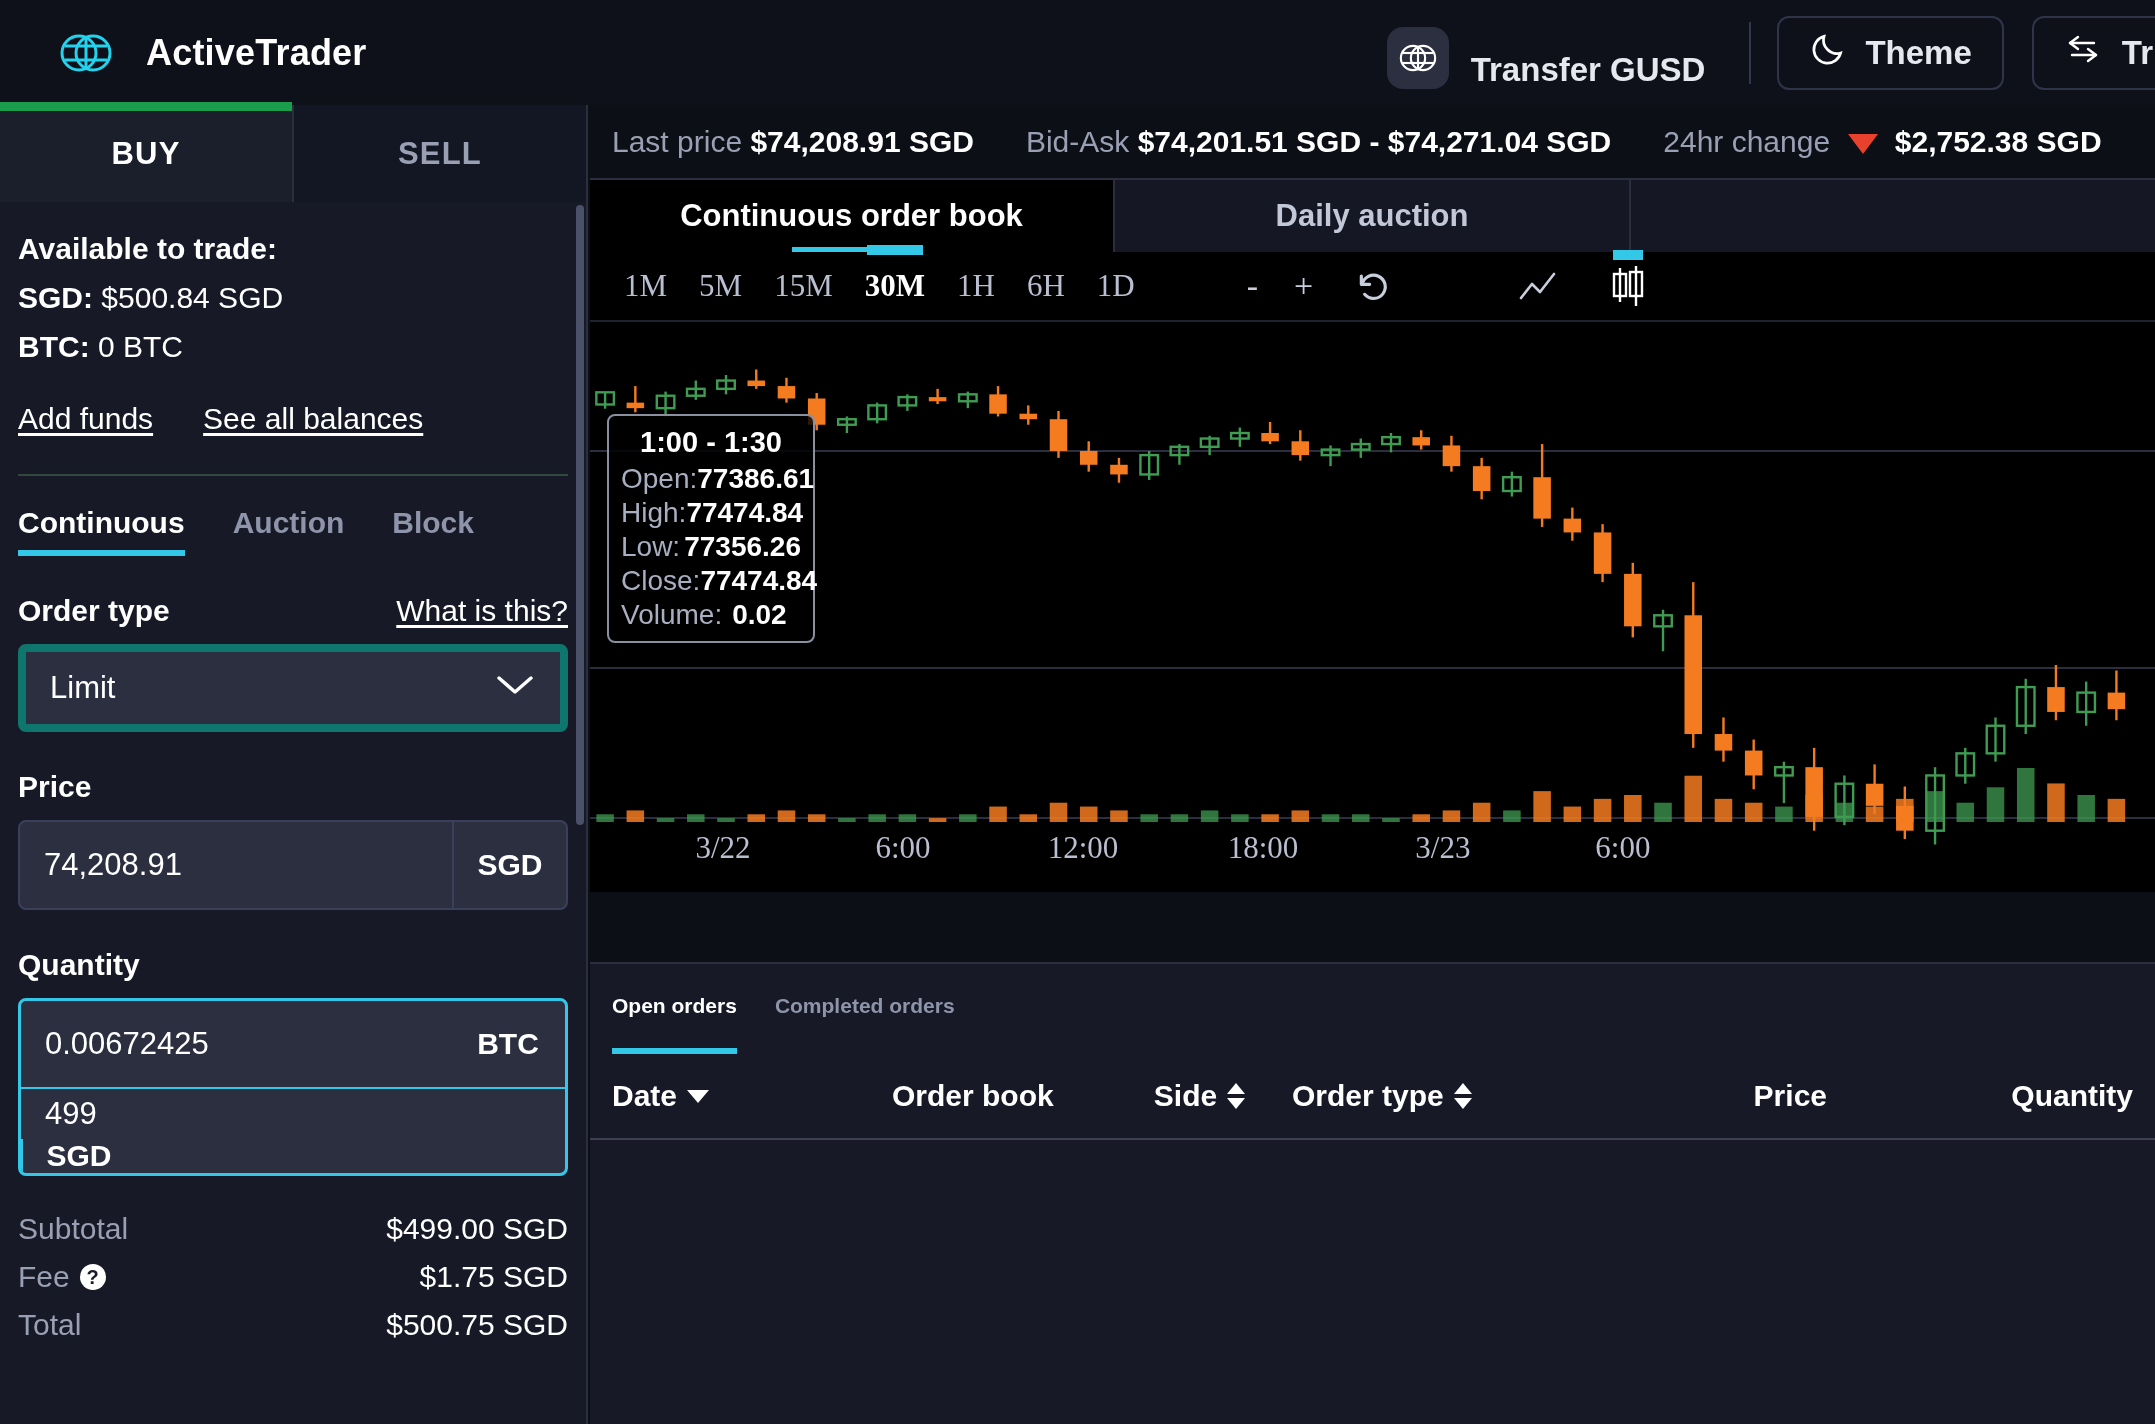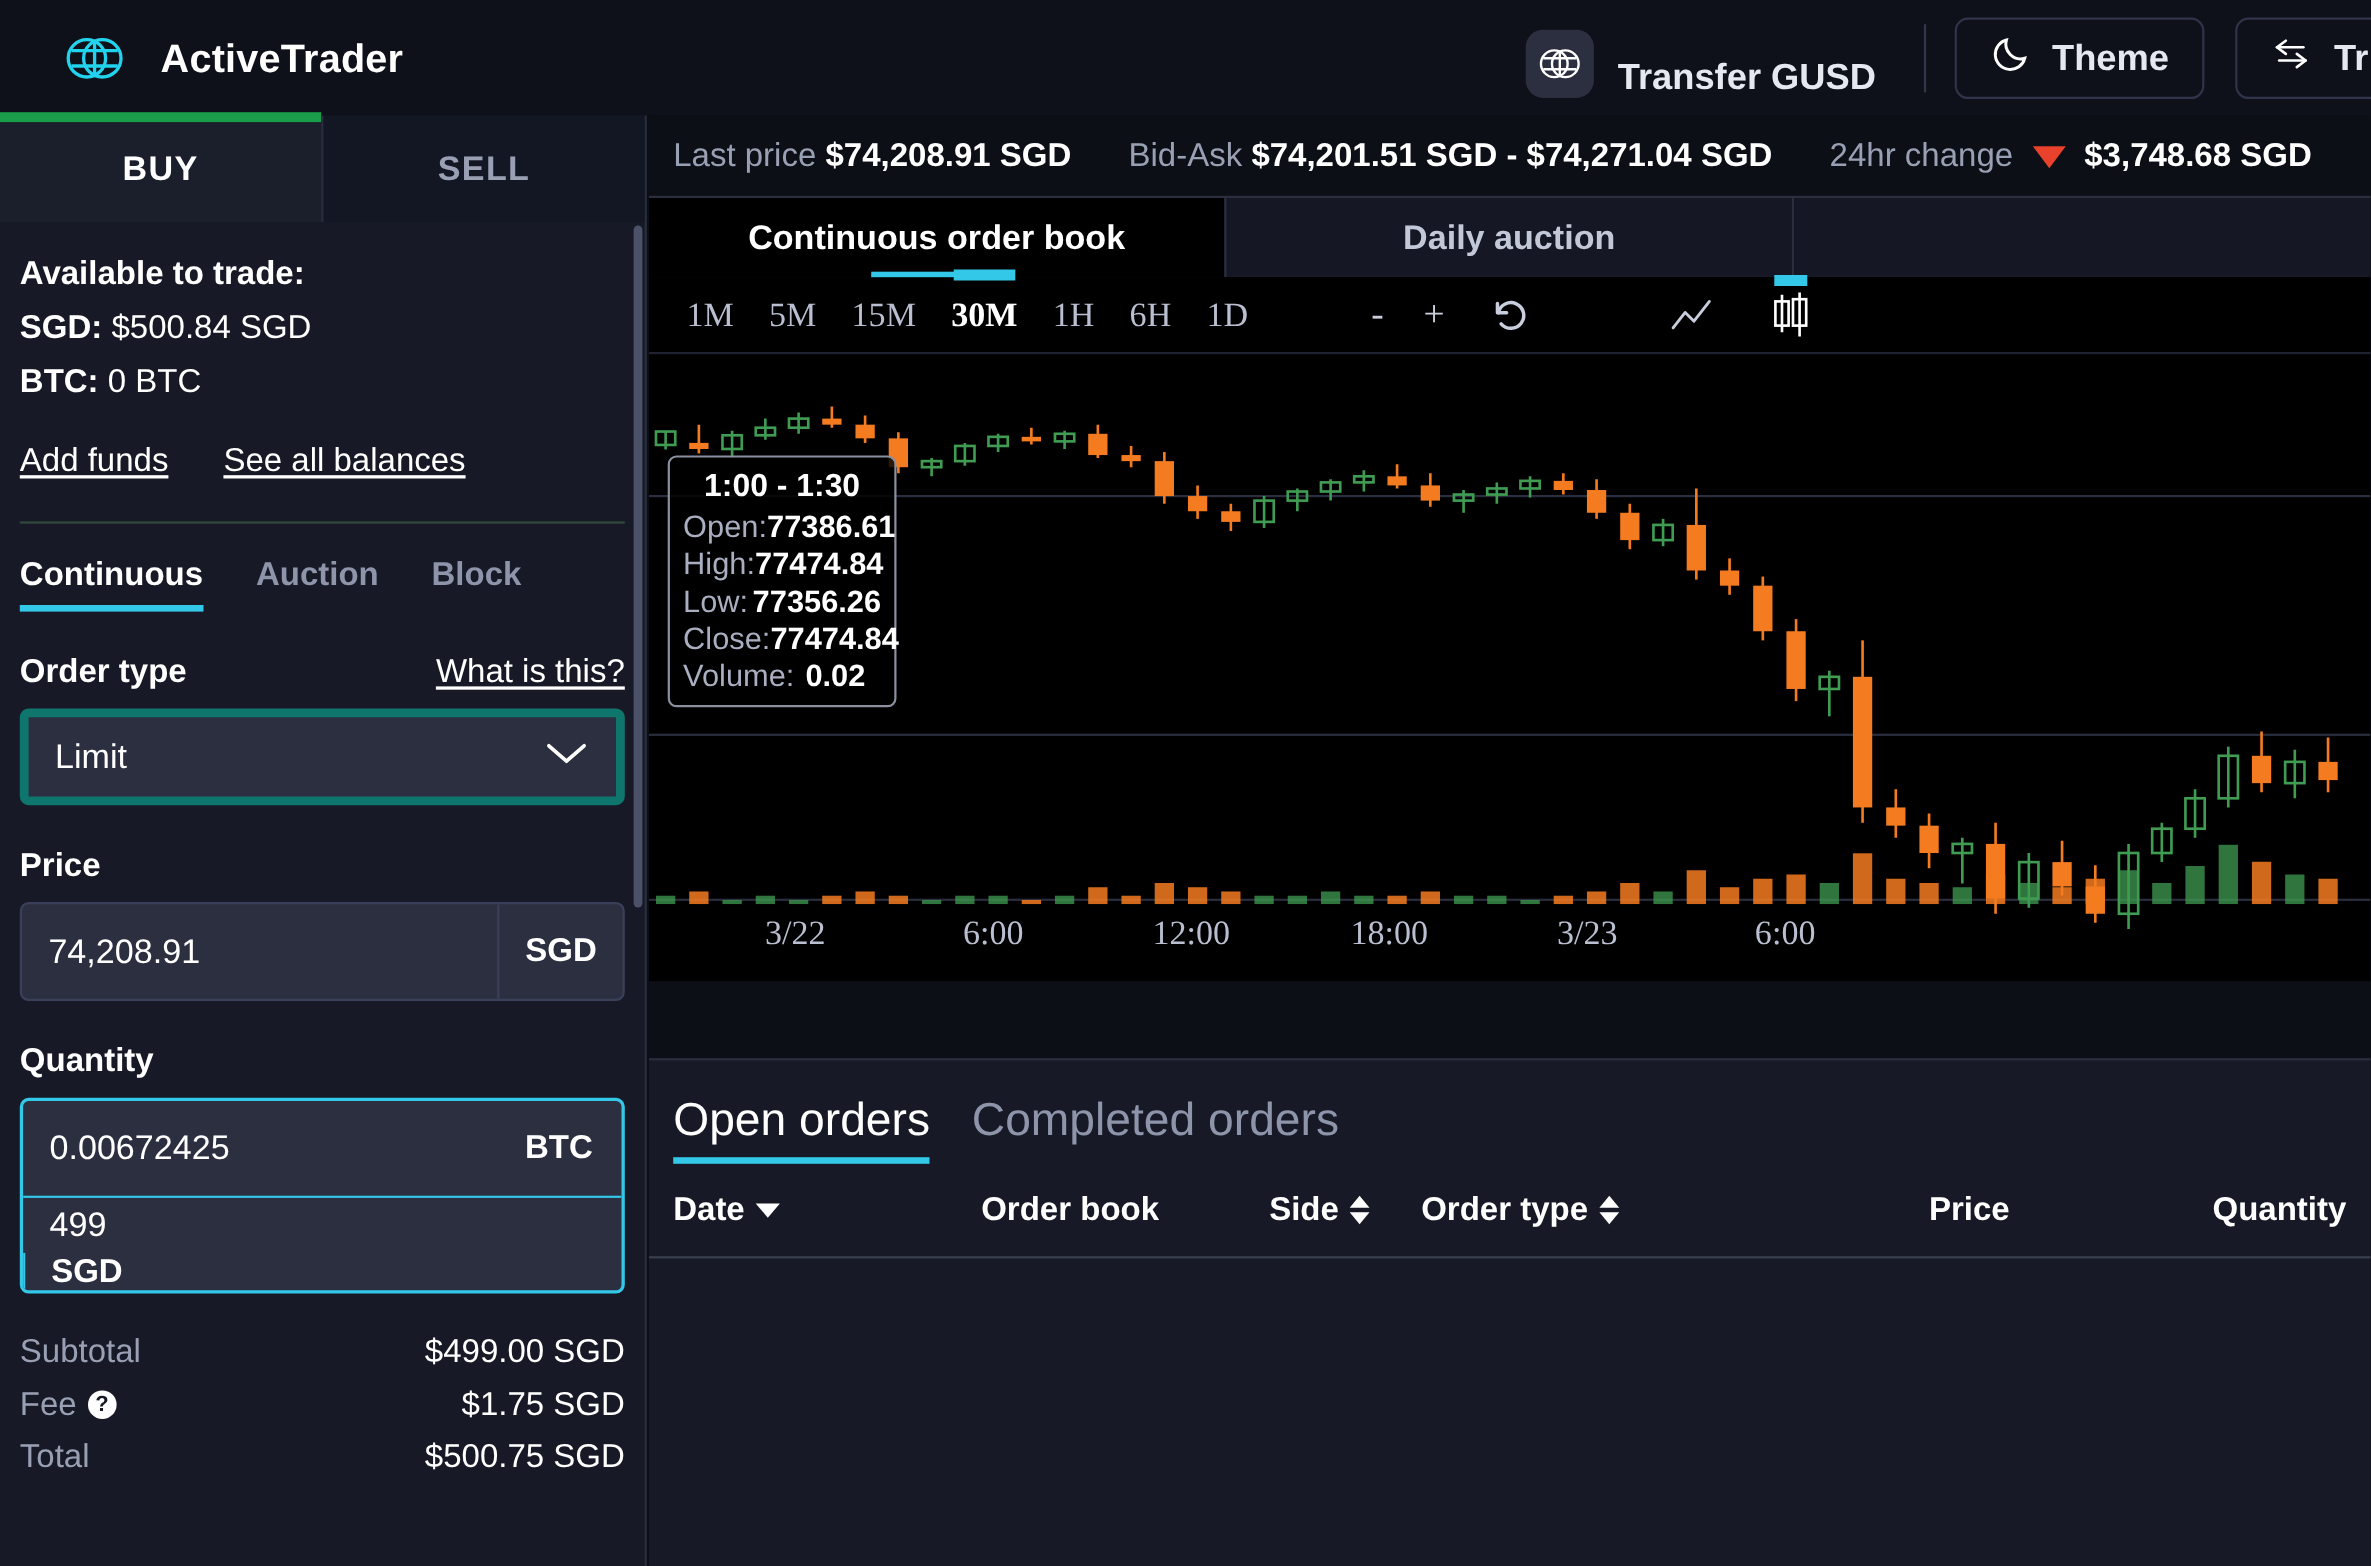--- a/index.html
+++ b/index.html
@@ -224,22 +224,22 @@
     font-size: 31px; color:#b9bfd0; transform: translateX(-50%);
   }
 
   
   .orders {
     position:absolute; left:0; bottom:0; width:100%; height: 462px;
     background:#171a26; border-top:2px solid #2a2e3e;
   }
   .ord-tabs { display:flex; gap: 38px; padding: 30px 22px 0 22px; }
   .ord-tab {
-    font-size: 42px; font-weight:normal; color:#8e95aa; cursor:pointer;
-    padding-bottom: 16px; position:relative;
+    font-size: 21px; font-weight:bold; color:#8e95aa; cursor:pointer;
+    padding-bottom: 36px; position:relative;
   }
   .ord-tab.active { color:#ffffff; }
   .ord-tab.active::after {
     content:""; position:absolute; left:0; bottom:0; width:100%; height:6px; background:#34c8e8;
   }
   .ord-head {
     display:flex; align-items:center; height: 86px;
     padding: 0 22px; border-bottom: 2px solid #3a3f52;
     font-size: 30px; font-weight: bold; color:#ffffff;
   }
@@ -414,21 +414,21 @@
       <span>Last price</span>
       <b>$74,208.91 SGD</b>
     </span>
     <span class="pitem">
       <span>Bid-Ask</span>
       <b>$74,201.51 SGD - $74,271.04 SGD</b>
     </span>
     <span class="pitem">
       <span>24hr change</span>
       <span class="dn-tri"></span>
-      <b>$3,748.68 SGD</b>
+      <b>$2,752.38 SGD</b>
     </span>
   </div>
 
   <div class="book-tabs">
     <div class="book-tab t1">
       <span>Continuous order book</span>
     </div>
     <div class="book-tab t2">
       <span>Daily auction</span>
     </div>

